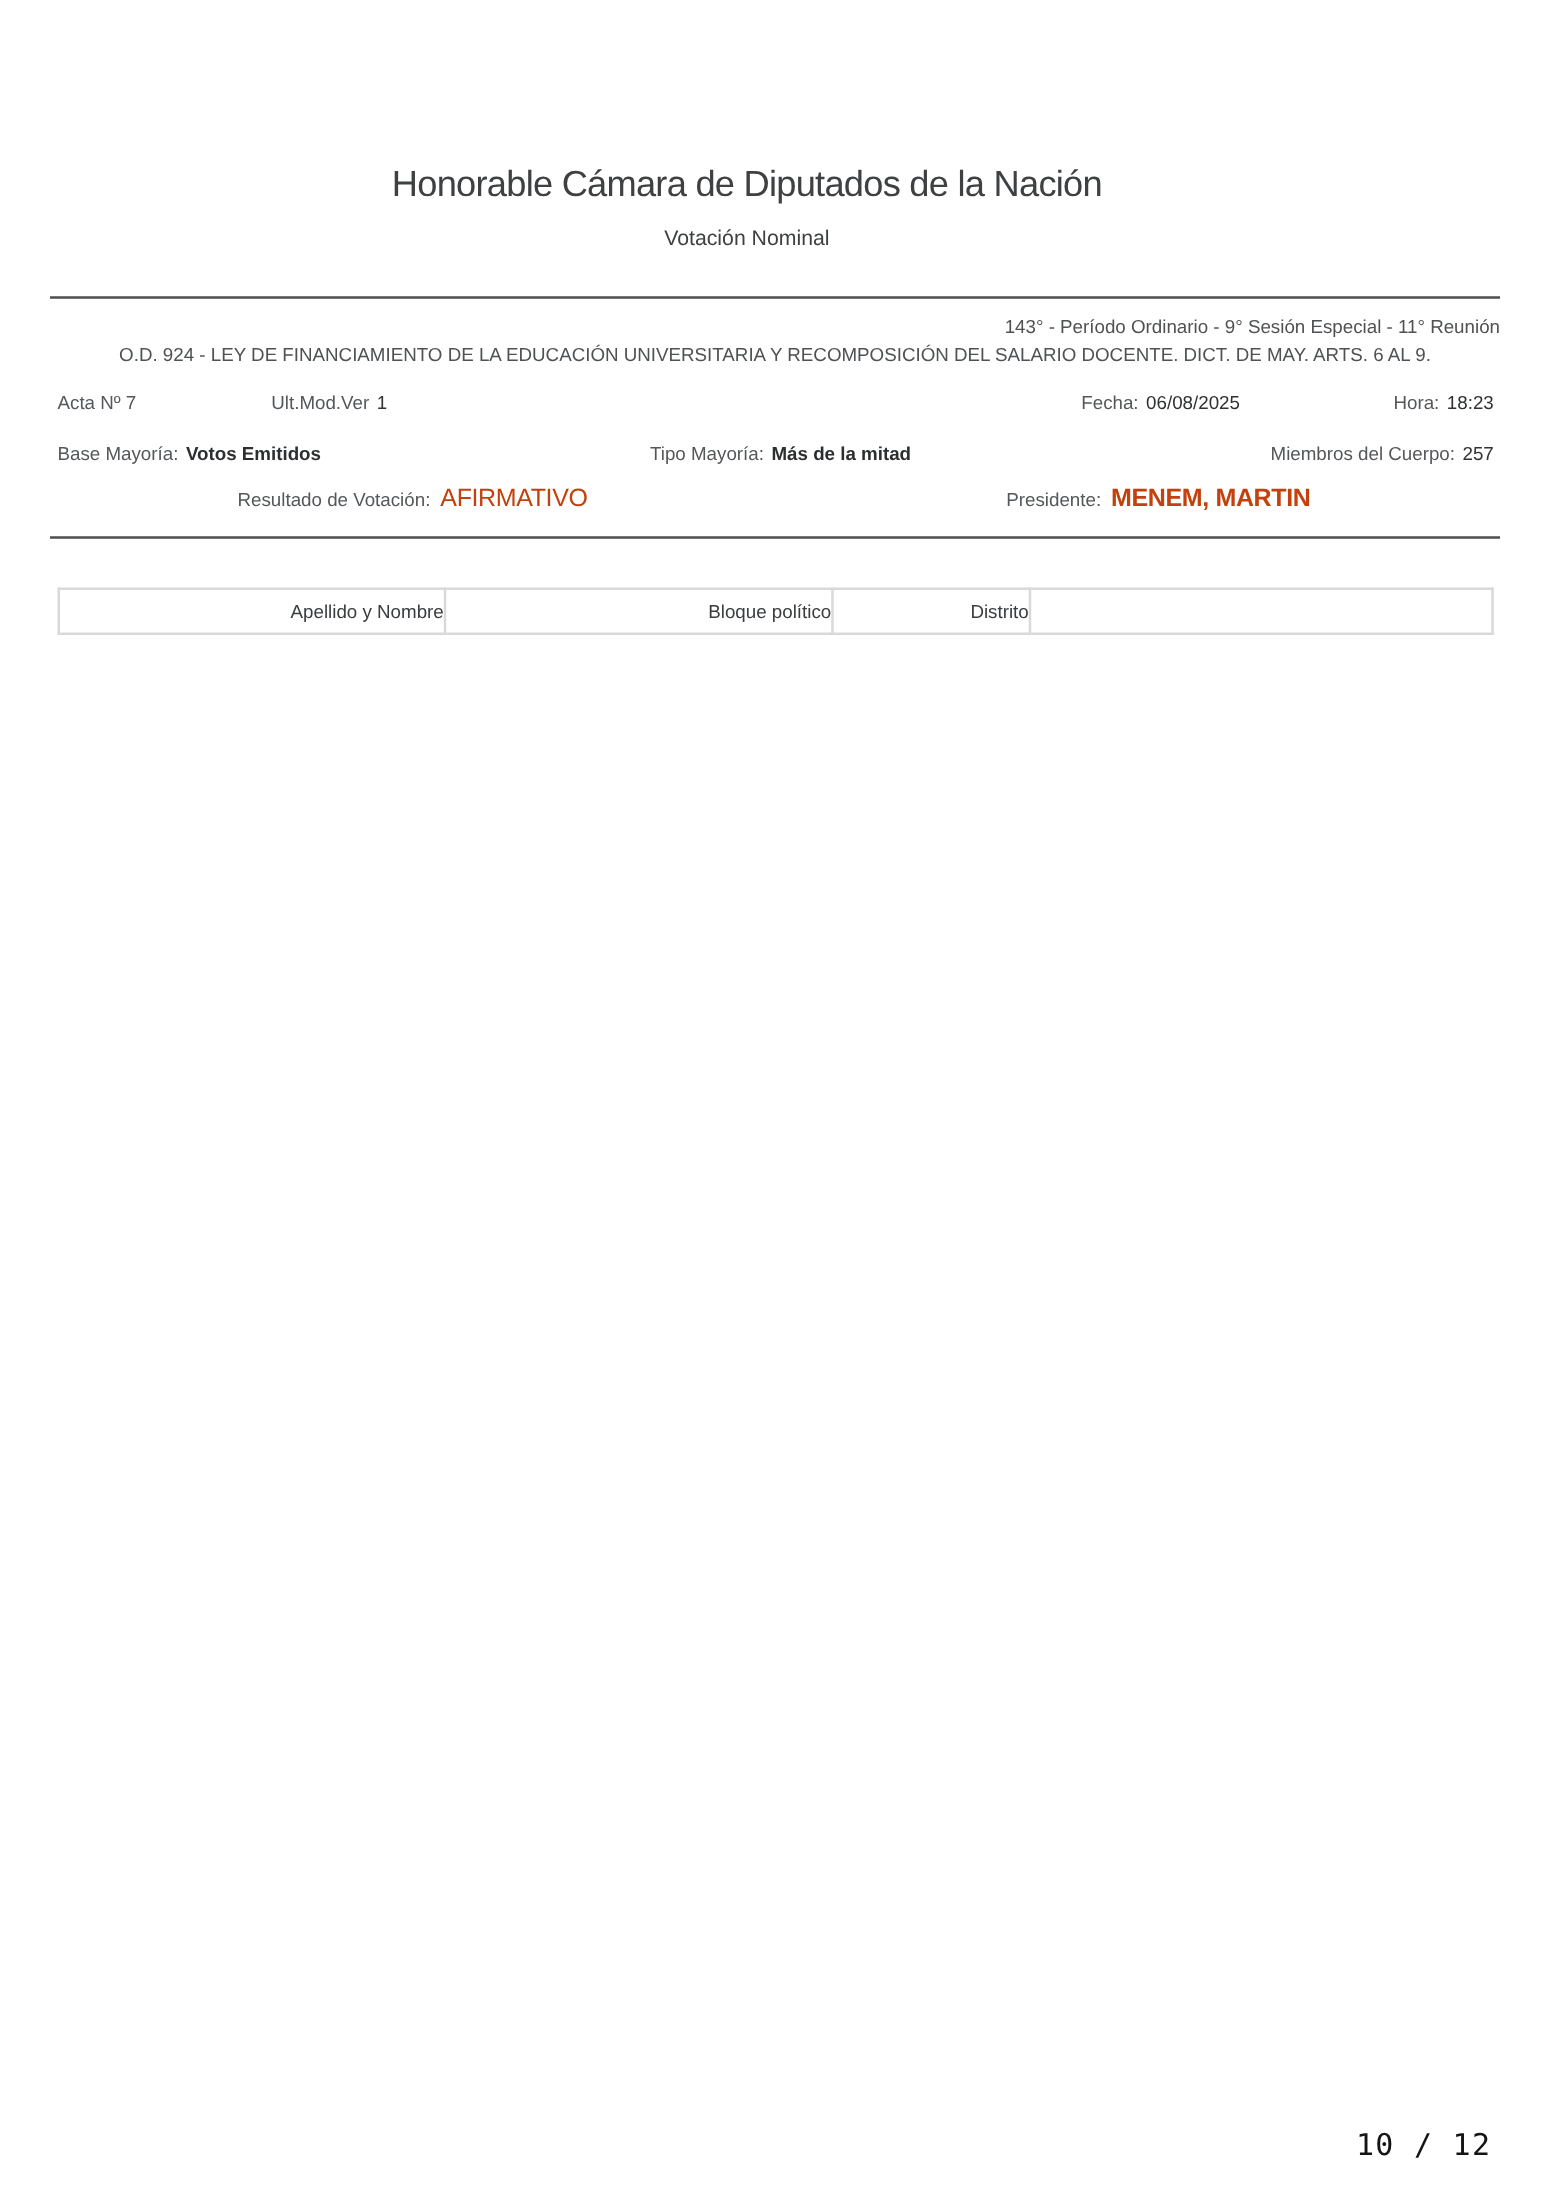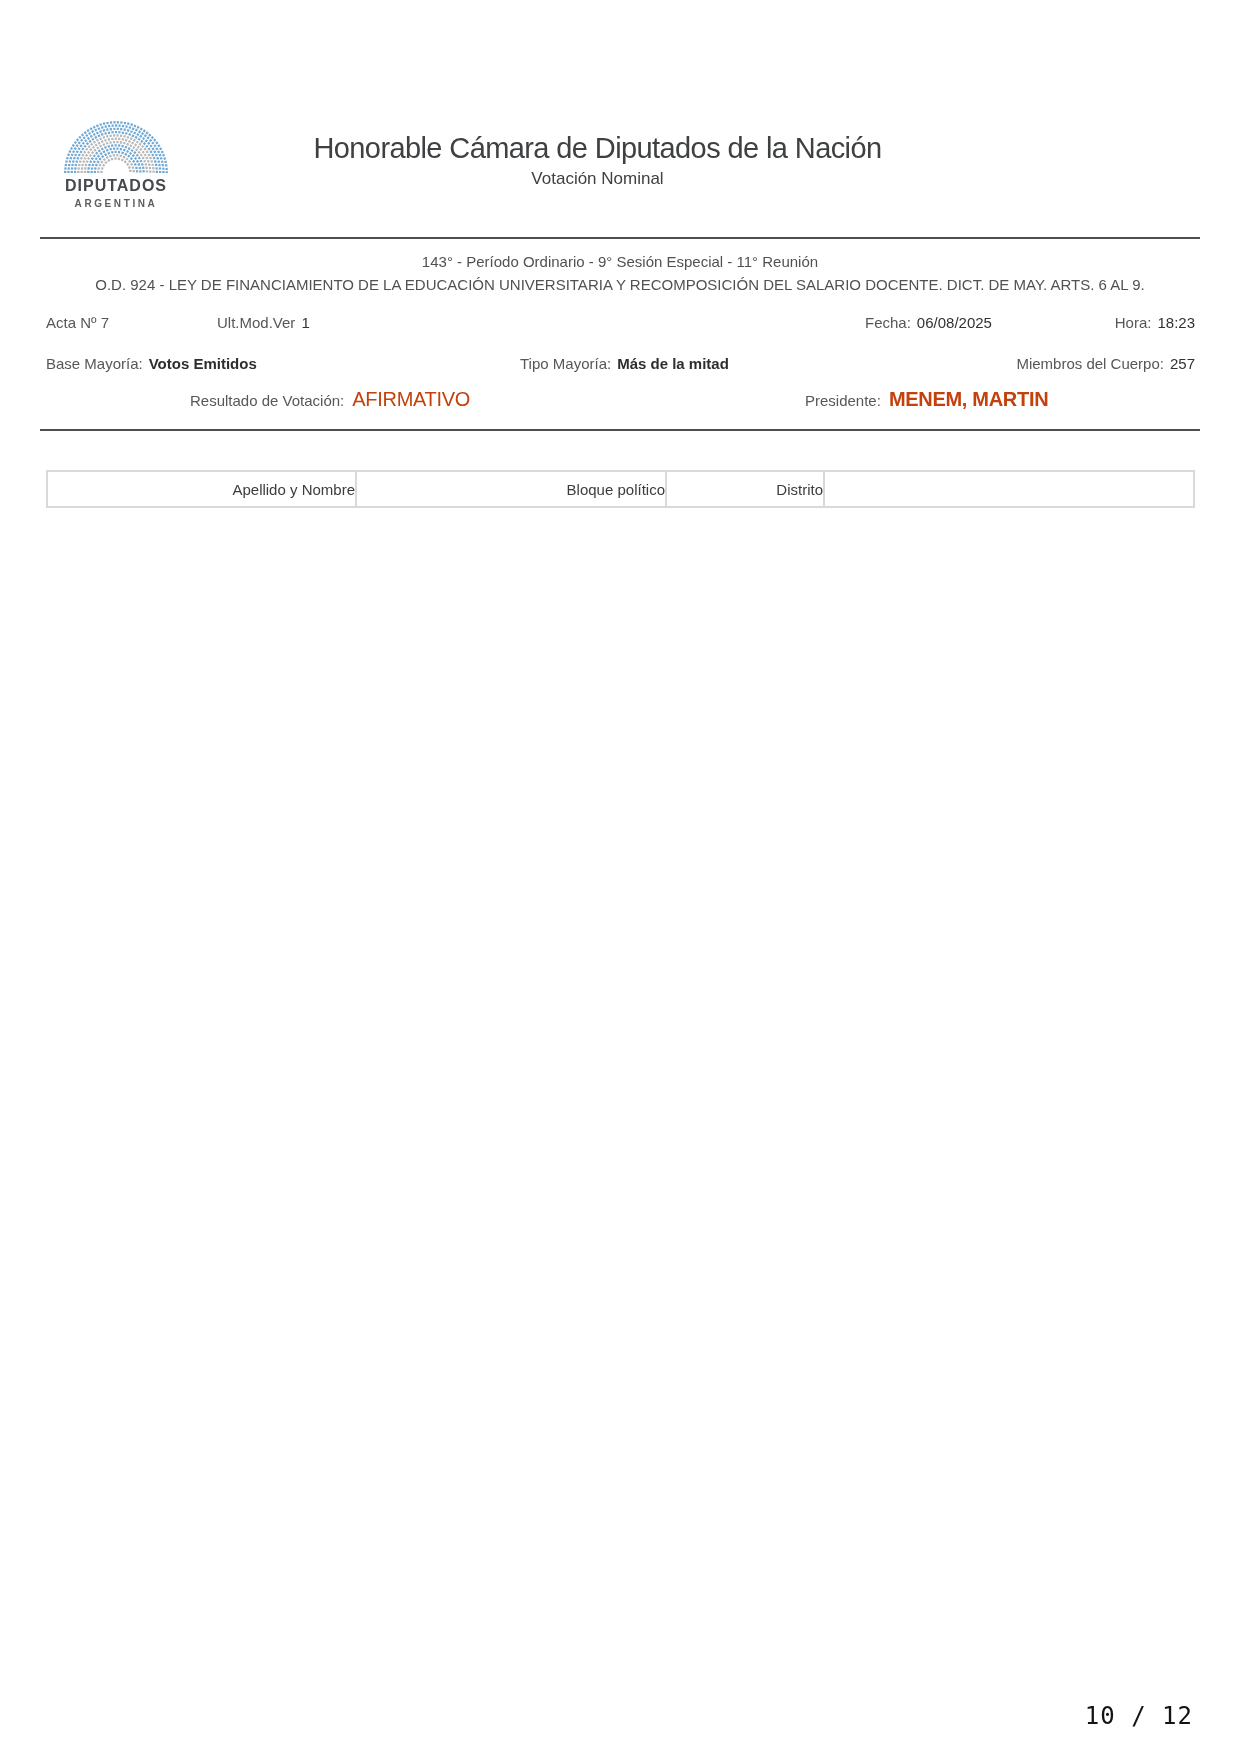--- a/index.html
+++ b/index.html
@@ -14,28 +14,28 @@
   
   .logo{position:absolute;left:60px;top:120px;width:112px;text-align:center;}
   .logo svg{display:block;margin:0 auto;}
   .logo-t1{font-size:16px;font-weight:bold;letter-spacing:1px;color:#46494d;margin-top:3px;}
   .logo-t2{font-size:10px;font-weight:bold;letter-spacing:2.6px;color:#5b5f63;margin-top:3px;}
   
   .titleblock{position:absolute;left:40px;top:132px;width:1115px;text-align:center;}
   .title{
     font-size:29px;font-weight:400;letter-spacing:-0.6px;color:#3e4042;margin:0;
   }
-  .subtitle{font-size:17px;color:#3e4042;margin-top:4px;}
+  .subtitle{font-size:17px;color:#3e4042;margin-top:16px;}
   
   .rule{position:absolute;left:40px;width:1160px;height:2px;background:#4d4f51;}
   .rule1{top:237px;}
   .rule2{top:429px;}
   
   .session{position:absolute;left:40px;width:1160px;text-align:center;font-size:15px;color:#4f5153;}
-  .session1{top:253px;}
+  .session1{top:253px;text-align:right;}
   .session2{top:276px;}
   
   .meta-item{position:absolute;font-size:15px;color:#55575a;white-space:nowrap;}
   .meta-item .val{color:#303234;margin-left:6px;}
   .meta-item .val-b{font-weight:bold;color:#2c2e30;margin-left:6px;}
   .big-val{font-size:20px;color:#c2410c;margin-left:8px;letter-spacing:-0.3px;}
   .row-result{display:flex;align-items:baseline;}
   
   .vote-table{
     position:absolute;left:46px;top:470px;width:1147px;
@@ -51,38 +51,20 @@
     position:absolute;right:47px;top:1702px;
     font-family:"DejaVu Sans Mono",monospace;
     font-size:24px;color:#141414;letter-spacing:1px;
   }
 </style>
 </head>
 <body>
 
 <div class="page">
 
-  <div class="logo">
-    <svg width="104" height="54" viewBox="0 0 104 54" id="hemicycle-svg">
-        <path d="M 37.5 53 A 14.5 14.5 0 0 1 66.5 53" fill="none" stroke="#b5b7b8" stroke-width="2.3" stroke-dasharray="2.2 1.3"></path>
-        <path d="M 34.2 53 A 17.8 17.8 0 0 1 69.8 53" fill="none" stroke="#b5b7b8" stroke-width="2.3" stroke-dasharray="2.2 1.3"></path>
-        <path d="M 30.9 53 A 21.1 21.1 0 0 1 73.1 53" fill="none" stroke="#6fa8d6" stroke-width="2.3" stroke-dasharray="2.2 1.3"></path>
-        <path d="M 27.6 53 A 24.4 24.4 0 0 1 76.4 53" fill="none" stroke="#6fa8d6" stroke-width="2.3" stroke-dasharray="2.2 1.3"></path>
-        <path d="M 24.3 53 A 27.7 27.7 0 0 1 79.7 53" fill="none" stroke="#6fa8d6" stroke-width="2.3" stroke-dasharray="2.2 1.3"></path>
-        <path d="M 21 53 A 31 31 0 0 1 83 53" fill="none" stroke="#b5b7b8" stroke-width="2.3" stroke-dasharray="2.2 1.3"></path>
-        <path d="M 17.700000000000003 53 A 34.3 34.3 0 0 1 86.3 53" fill="none" stroke="#b5b7b8" stroke-width="2.3" stroke-dasharray="2.2 1.3"></path>
-        <path d="M 14.400000000000006 53 A 37.599999999999994 37.599999999999994 0 0 1 89.6 53" fill="none" stroke="#b5b7b8" stroke-width="2.3" stroke-dasharray="2.2 1.3"></path>
-        <path d="M 11.100000000000001 53 A 40.9 40.9 0 0 1 92.9 53" fill="none" stroke="#6fa8d6" stroke-width="2.3" stroke-dasharray="2.2 1.3"></path>
-        <path d="M 7.799999999999997 53 A 44.2 44.2 0 0 1 96.2 53" fill="none" stroke="#6fa8d6" stroke-width="2.3" stroke-dasharray="2.2 1.3"></path>
-        <path d="M 4.5 53 A 47.5 47.5 0 0 1 99.5 53" fill="none" stroke="#6fa8d6" stroke-width="2.3" stroke-dasharray="2.2 1.3"></path>
-        <path d="M 1.2000000000000028 53 A 50.8 50.8 0 0 1 102.8 53" fill="none" stroke="#6fa8d6" stroke-width="2.3" stroke-dasharray="2.2 1.3"></path>
-      </svg>
-    <div class="logo-t1">DIPUTADOS</div>
-    <div class="logo-t2">ARGENTINA</div>
-  </div>
 
   <div class="titleblock">
     <h1 class="title">Honorable Cámara de Diputados de la Nación</h1>
     <div class="subtitle">Votación Nominal</div>
   </div>
 
   <div class="rule rule1"></div>
 
   <div class="session session1">143° - Período Ordinario - 9° Sesión Especial - 11° Reunión</div>
   <div class="session session2">O.D. 924 - LEY DE FINANCIAMIENTO DE LA EDUCACIÓN UNIVERSITARIA Y RECOMPOSICIÓN DEL SALARIO DOCENTE. DICT. DE MAY. ARTS. 6 AL 9.</div>

